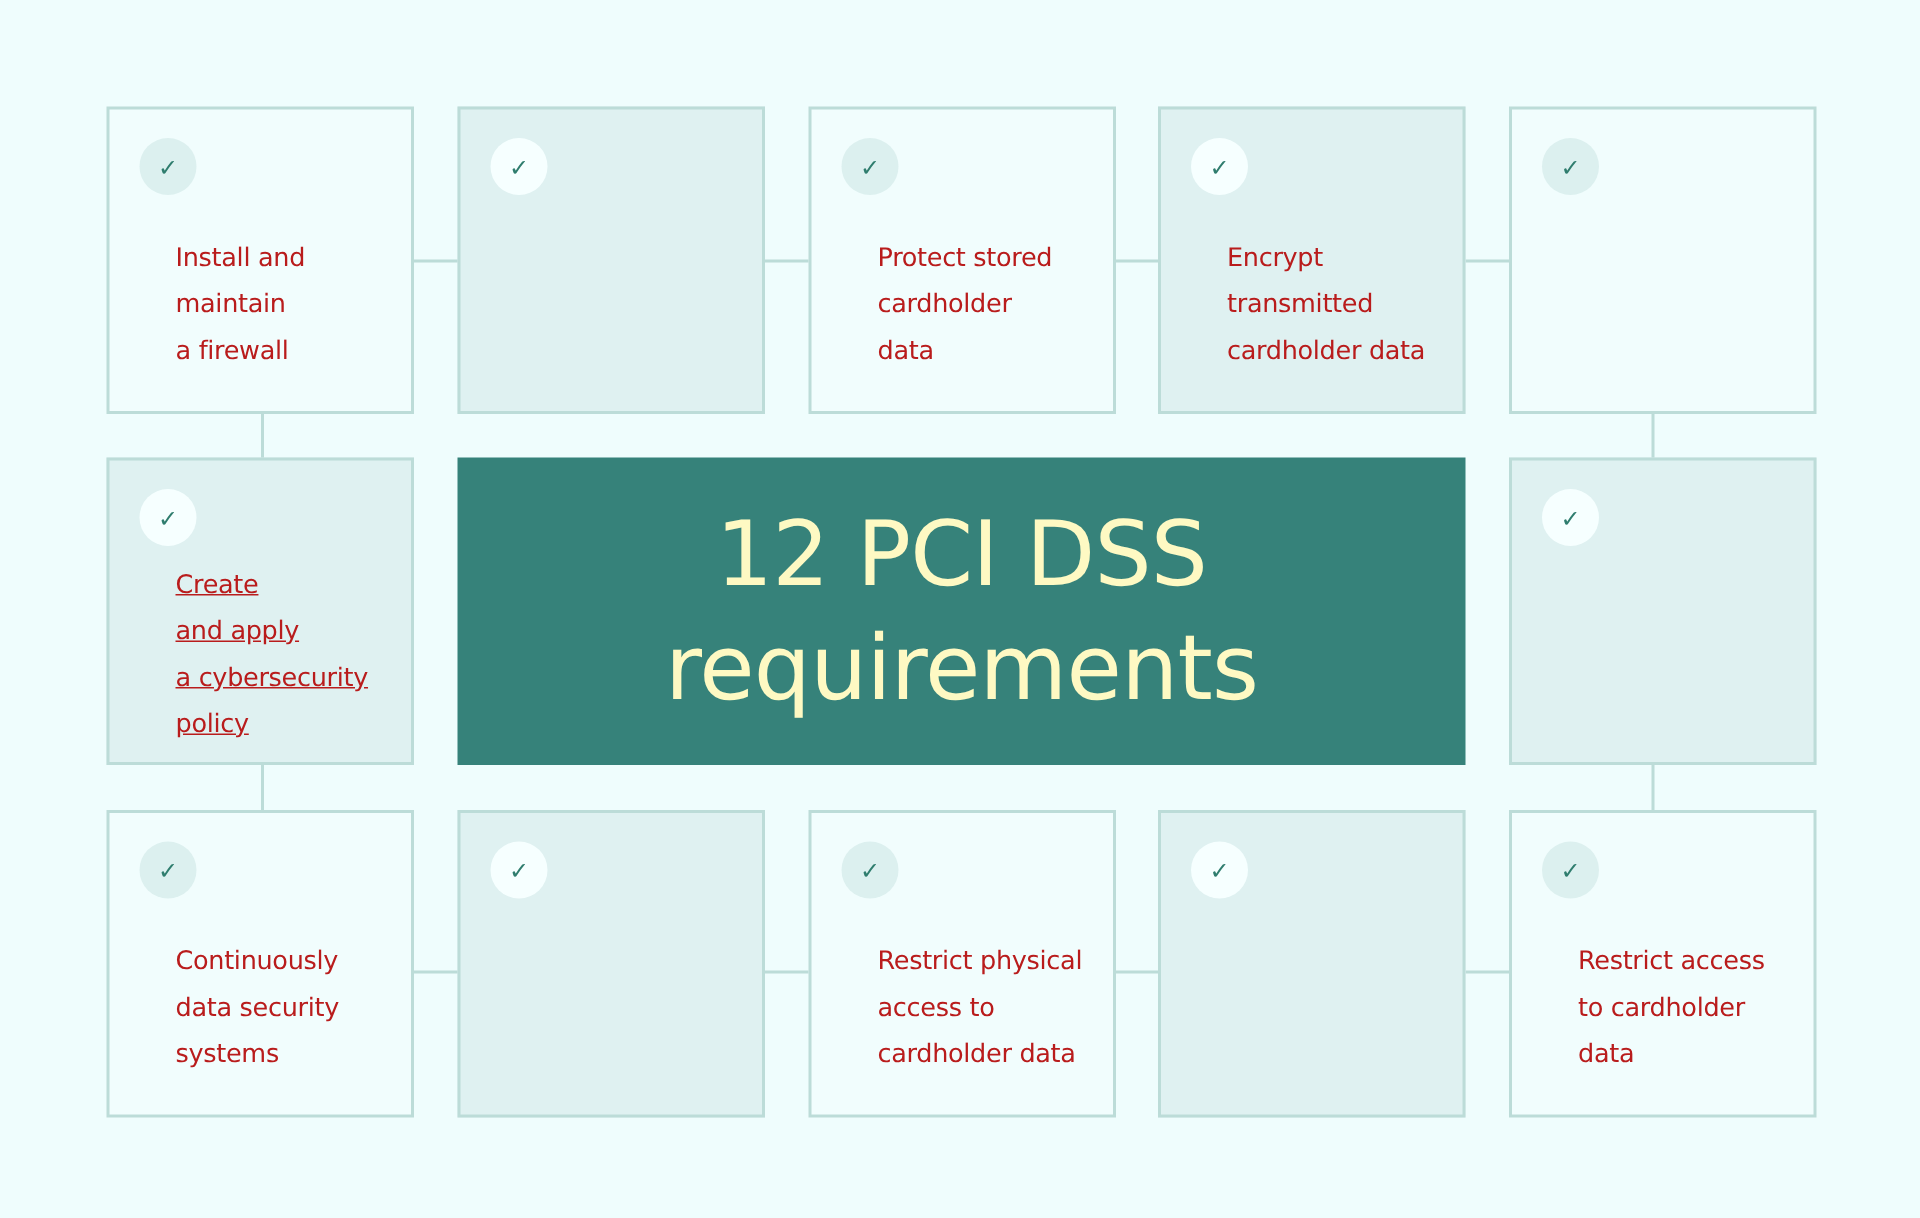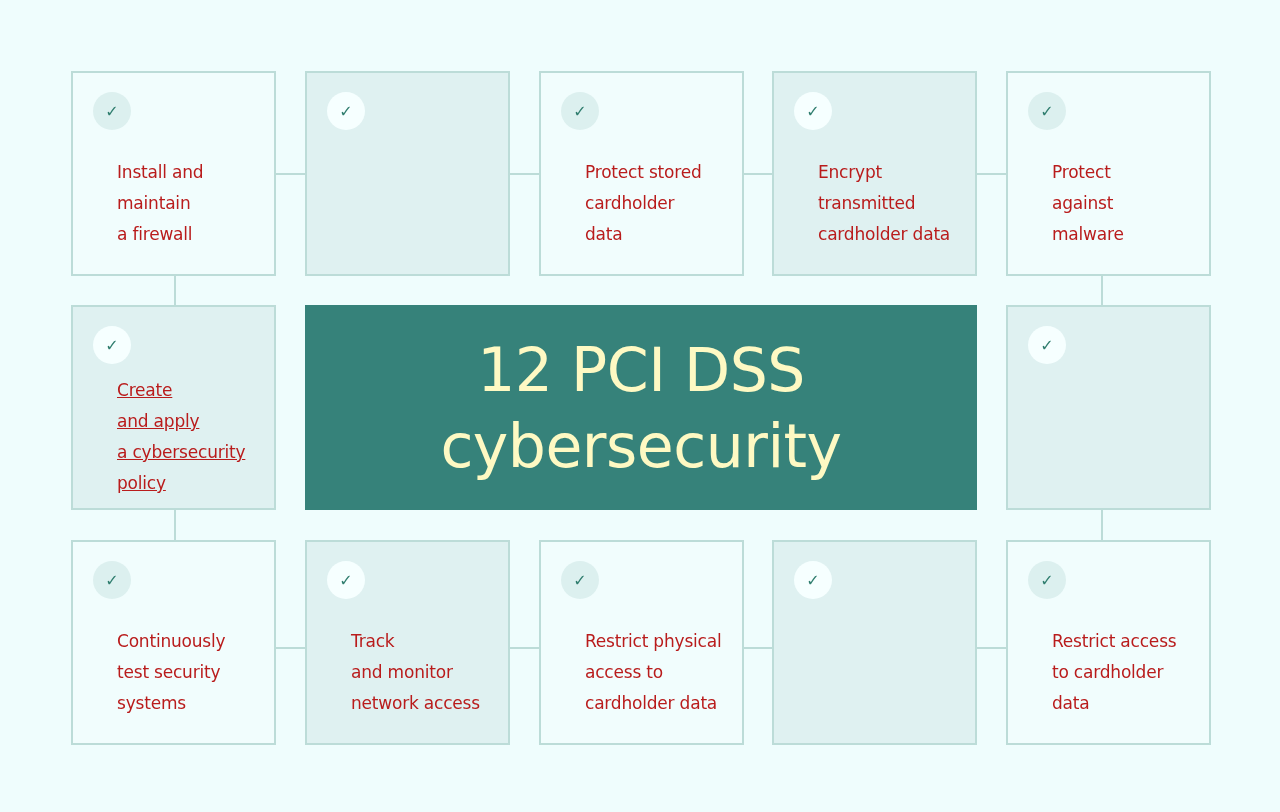--- a/index.html
+++ b/index.html
@@ -48,53 +48,47 @@
 data</div>
 </div>
 <div class="box tint" style="left:772px;top:71px;">
   <div class="check">✓</div>
   <div class="txt">Encrypt
 transmitted
 cardholder data</div>
 </div>
 <div class="box light" style="left:1006px;top:71px;">
   <div class="check">✓</div>
-  <div class="txt">Protect
-against
-malware</div>
 </div>
 
 <div class="box tint mid" style="left:71px;top:305px;">
   <div class="check">✓</div>
   <div class="txt">Create
 and apply
 a cybersecurity
 policy</div>
 </div>
 <div class="center">
   <div class="center-title">
     <div>12 PCI DSS</div>
-    <div>cybersecurity</div>
+    <div>requirements</div>
   </div>
 </div>
 <div class="box tint mid" style="left:1006px;top:305px;">
   <div class="check">✓</div>
 </div>
 
 <div class="box light" style="left:71px;top:540px;">
   <div class="check">✓</div>
   <div class="txt">Continuously
-test security
+data security
 systems</div>
 </div>
 <div class="box tint" style="left:305px;top:540px;">
   <div class="check">✓</div>
-  <div class="txt">Track
-and monitor
-network access</div>
 </div>
 <div class="box light" style="left:539px;top:540px;">
   <div class="check">✓</div>
   <div class="txt">Restrict physical
 access to
 cardholder data</div>
 </div>
 <div class="box tint" style="left:772px;top:540px;">
   <div class="check">✓</div>
 </div>

